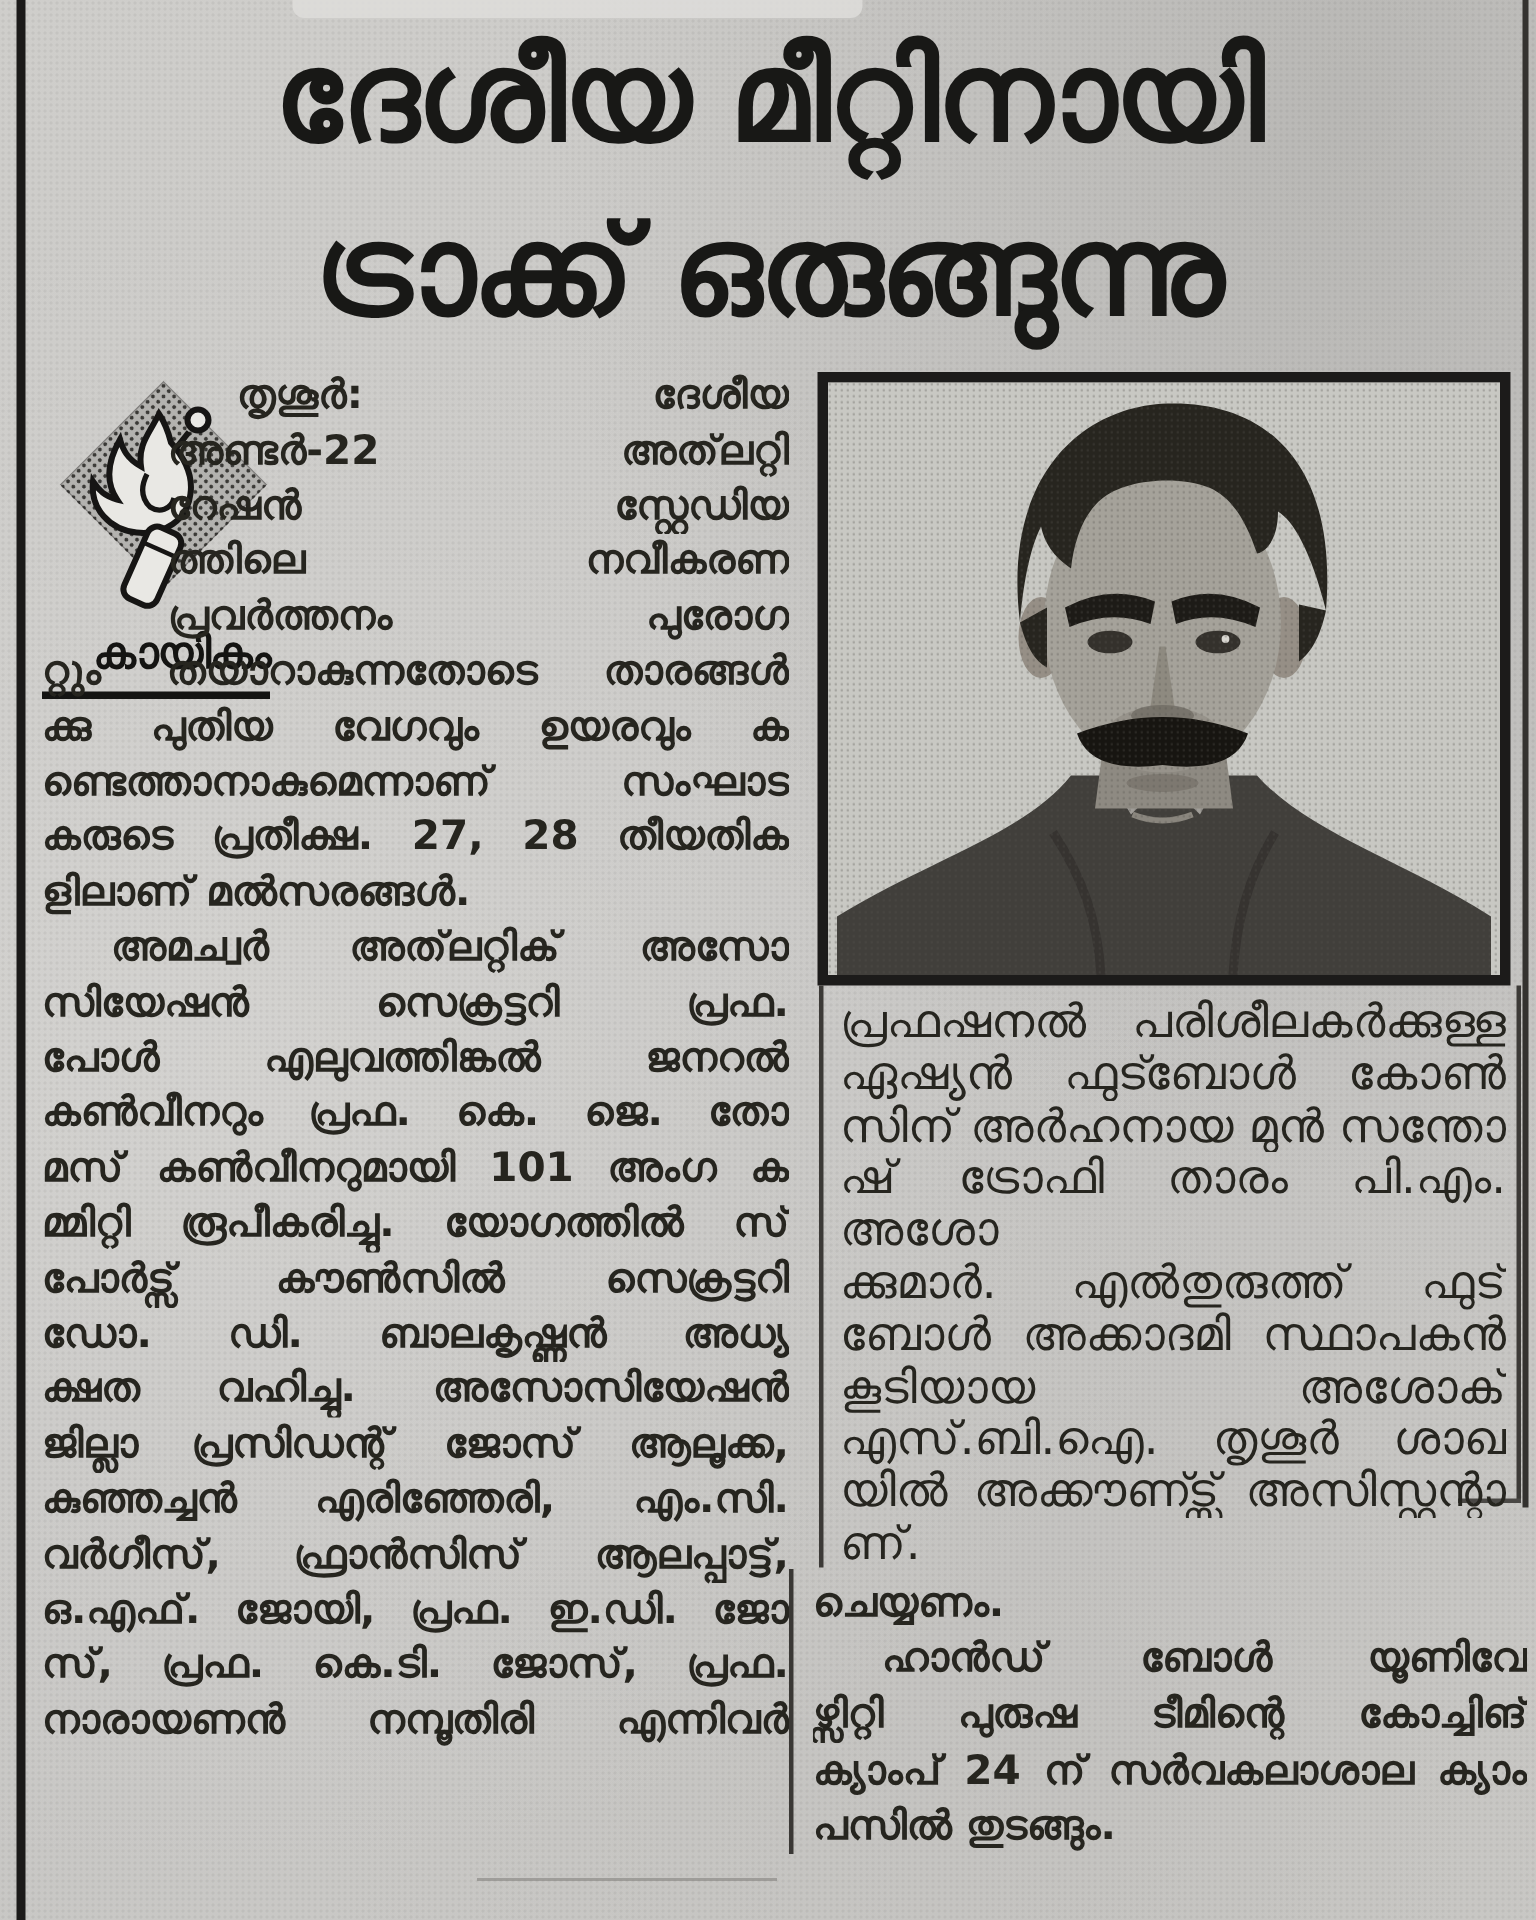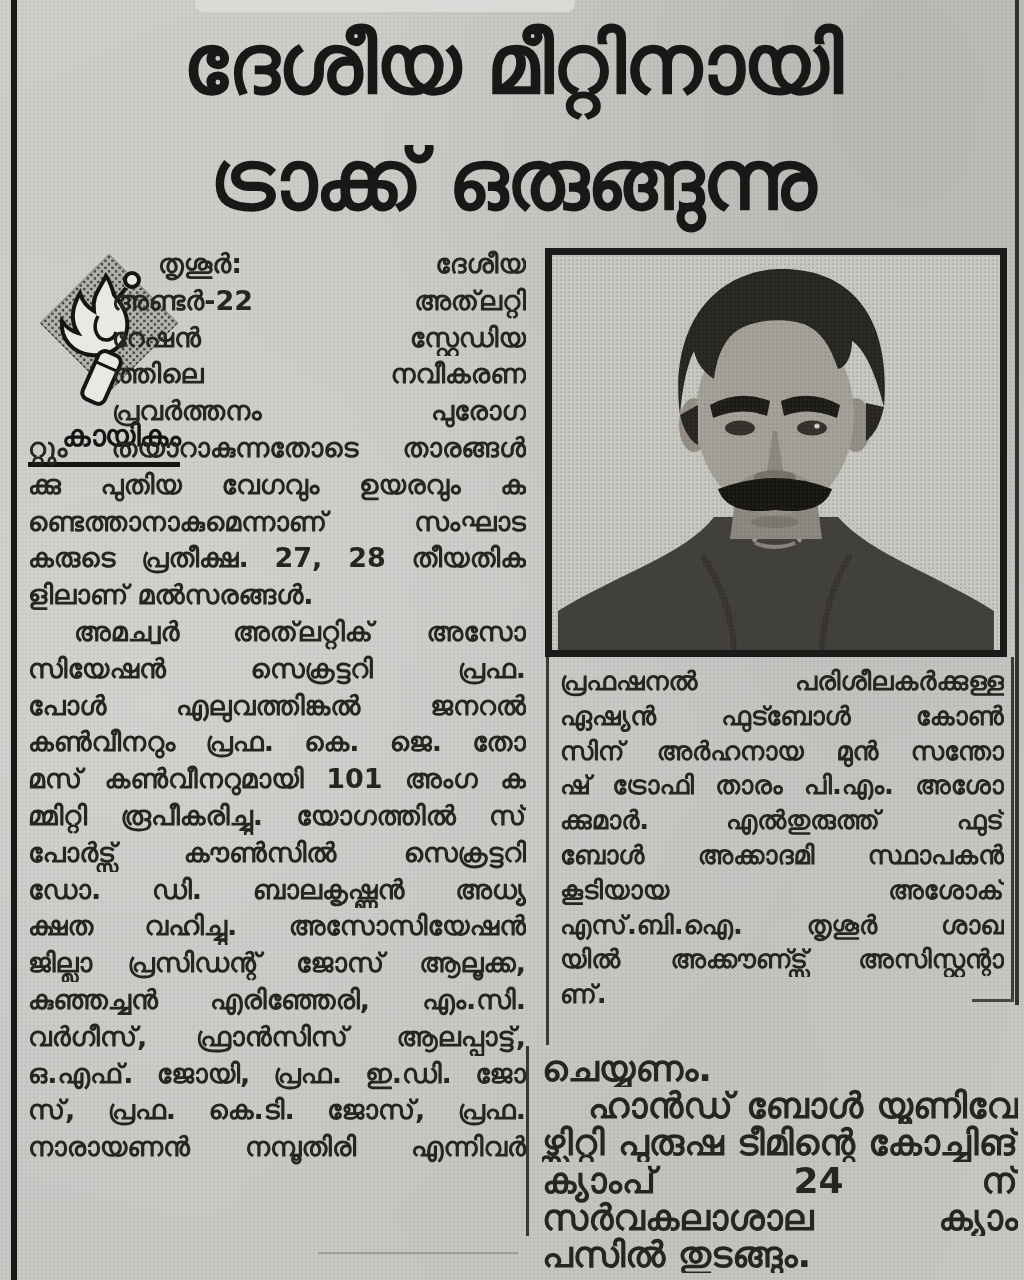--- a/index.html
+++ b/index.html
@@ -45,25 +45,25 @@
   .ind{padding-left:46px;}
 
   .photo{position:absolute;left:545px;top:248px;width:448px;height:395px;
     border:7px solid #1c1b1a;background:#cfcec9;}
   .photo svg{display:block;}
 
   .cap-rule-l{position:absolute;left:546px;top:657px;width:3px;height:388px;background:#3c3a37;}
   .cap-rule-r{position:absolute;left:1011px;top:657px;width:3px;height:344px;background:#3c3a37;}
   .cap-tick{position:absolute;left:972px;top:999px;width:42px;height:3px;background:#4a4845;}
   .caption{position:absolute;left:560px;top:664px;width:444px;
-    font-size:26px;line-height:34.8px;font-weight:700;color:#26251f;}
+    font-size:31px;line-height:34.8px;font-weight:400;color:#26251f;}
 
   .col-divider{position:absolute;left:526px;top:1046px;width:3px;height:190px;background:#3a3835;}
   .col-right{position:absolute;left:542px;top:1050px;width:476px;
-    font-size:36px;line-height:37.2px;font-weight:600;color:#26251f;}
+    font-size:27px;line-height:37.2px;font-weight:600;color:#26251f;}
 
   .crease{position:absolute;left:318px;top:1252px;width:200px;height:2px;background:rgba(125,123,120,.55);}
 </style>
 </head>
 <body>
 
 <div class="page">
   <div class="grain"></div>
   <div class="tear"></div>
   <div class="left-rule"></div>

